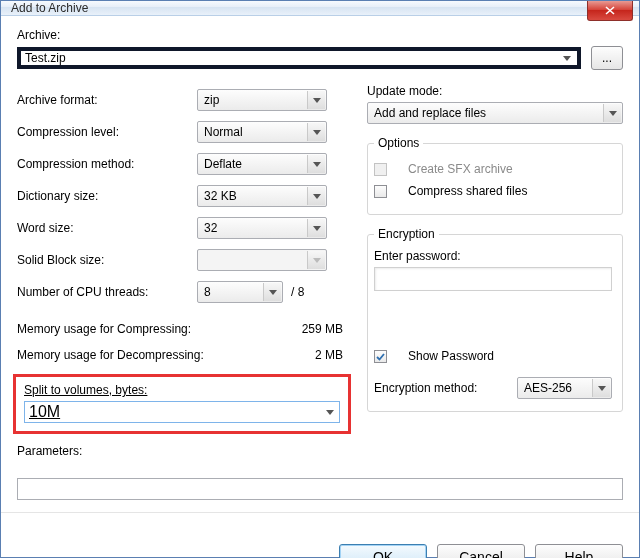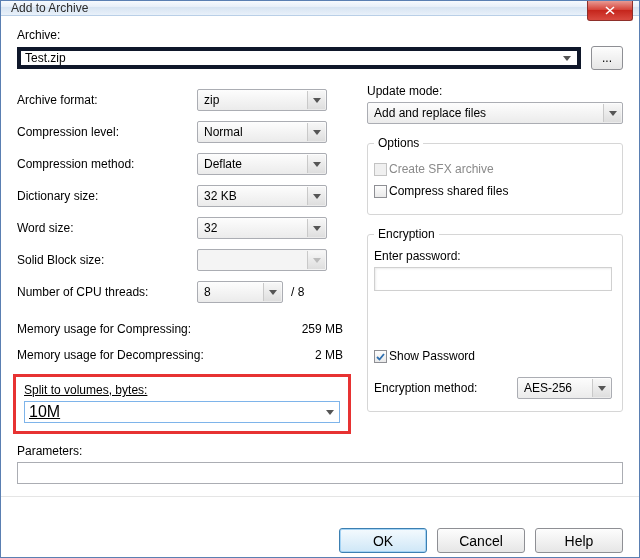--- a/index.html
+++ b/index.html
@@ -203,21 +203,21 @@
     padding: 8px 10px 12px 6px;
   }
   fieldset legend {
     font-size: 12px;
     padding: 0 4px;
   }
   .chk-row {
     display: flex;
     align-items: center;
     height: 22px;
-    gap: 2px;
+    gap: 21px;
   }
   .chk {
     width: 13px;
     height: 13px;
     border: 1px solid #8e8f94;
     background: linear-gradient(to bottom,#fdfdfd,#e9e9e9);
     box-sizing: border-box;
     display:flex;
     align-items:center;
     justify-content:center;
@@ -241,21 +241,21 @@
     display:flex;
     align-items:center;
     margin-top:10px;
     gap:6px;
   }
   .enc-method-row .lbl { flex:1; }
   .enc-method-row .select { width: 95px; }
 
   
   .params-section { margin-top: 10px; }
-  .params-section .lbl { display:block; margin-bottom:4px; }
+  .params-section .lbl { display:block; margin-bottom:20px; }
   .params-input {
     height: 22px;
     border: 1px solid #abadb3;
     background:#fff;
     width:100%;
     box-sizing:border-box;
   }
 
   
   .button-bar {

